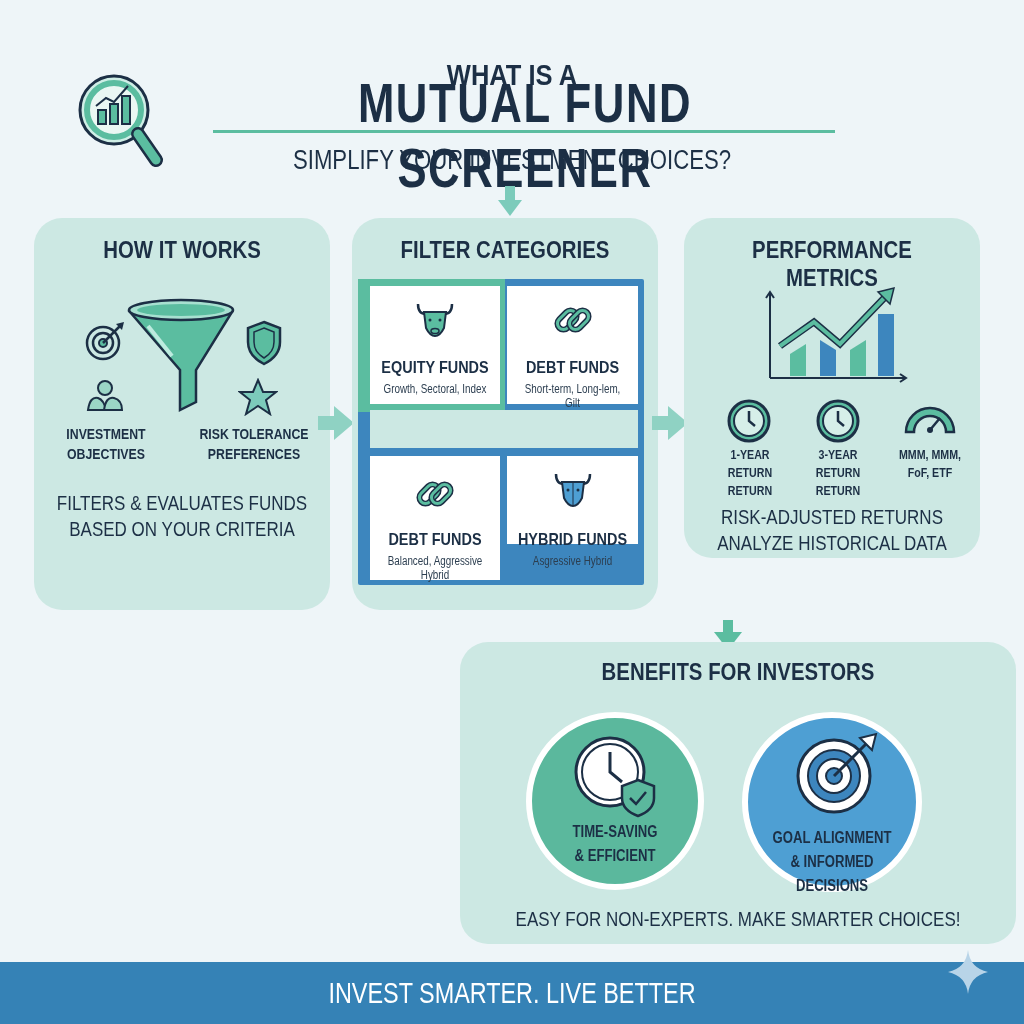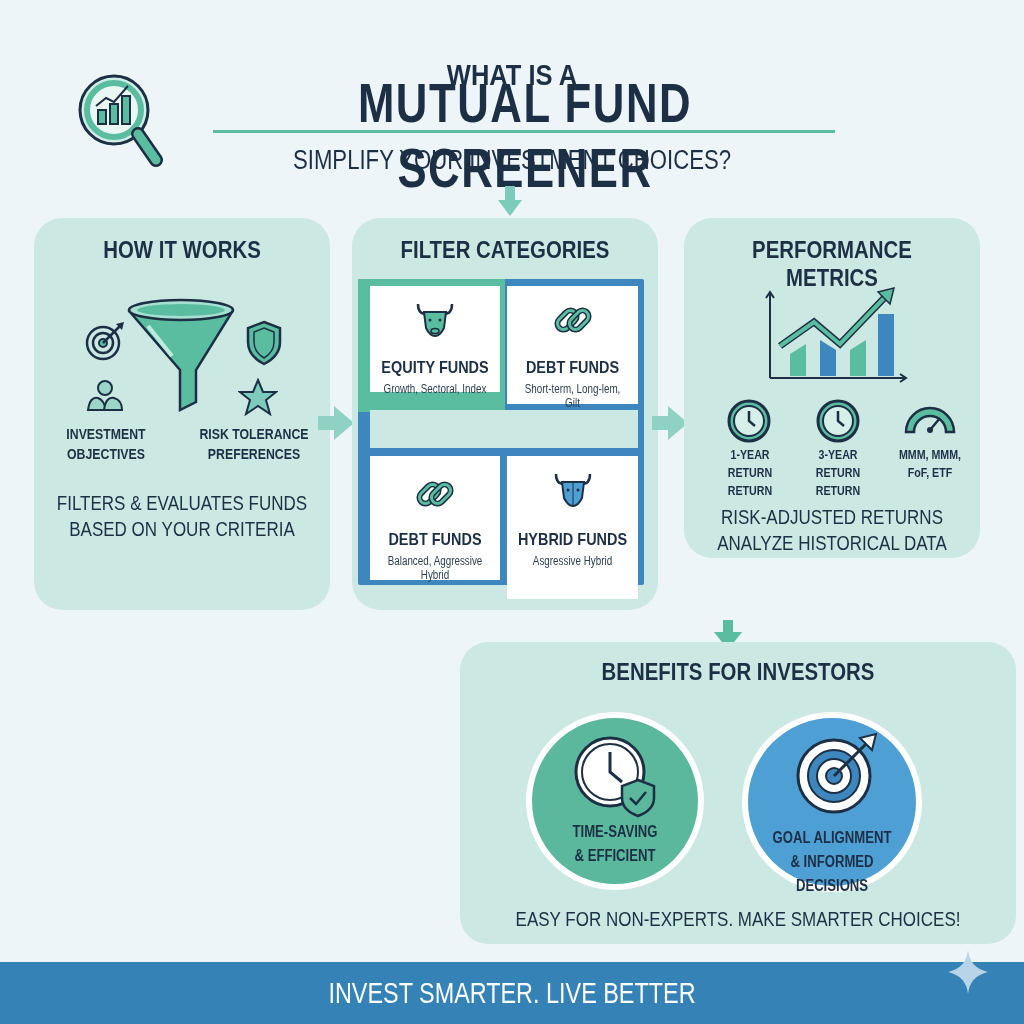--- a/index.html
+++ b/index.html
@@ -170,21 +170,21 @@
     </svg>
 </div>
 
 <div class="panel" style="left:352px;top:218px;width:306px;height:392px;">
   <div class="panel-title" style="top:18px;">FILTER CATEGORIES</div>
 </div>
 <div class="grid-frame"></div>
 <div style="position:absolute;left:358px;top:279px;width:147px;height:133px;background:#5bbda0;"></div>
 <div class="grid-band"></div>
 
-<div class="cell" style="left:370px;top:286px;width:130px;height:106px;">
+<div class="cell" style="left:370px;top:286px;width:130px;height:118px;">
   <div class="cell-icon">
     <svg width="42" height="40" viewBox="0 0 42 40">
         <path d="M4,4 Q4,14 12,14 M38,4 Q38,14 30,14" fill="none" stroke="#1c2f45" stroke-width="2.5"></path>
         <path d="M10,12 L32,12 L30,28 Q26,36 21,36 Q16,36 12,28 Z" fill="#5bbda0" stroke="#1c2f45" stroke-width="2"></path>
         <circle cx="16" cy="20" r="1.5" fill="#1c2f45"></circle>
         <circle cx="26" cy="20" r="1.5" fill="#1c2f45"></circle>
         <ellipse cx="21" cy="31" rx="4" ry="2.5" fill="none" stroke="#1c2f45" stroke-width="1.5"></ellipse>
       </svg>
   </div>
   <div class="cell-title">EQUITY FUNDS</div>
@@ -207,21 +207,21 @@
     <svg width="42" height="40" viewBox="0 0 42 40">
         <rect x="4" y="14" width="22" height="12" rx="6" transform="rotate(-45 15 20)" fill="none" stroke="#1c2f45" stroke-width="6"></rect>
         <rect x="4" y="14" width="22" height="12" rx="6" transform="rotate(-45 15 20)" fill="none" stroke="#5bbda0" stroke-width="3"></rect>
         <rect x="16" y="14" width="22" height="12" rx="6" transform="rotate(-45 27 20)" fill="none" stroke="#1c2f45" stroke-width="6"></rect>
         <rect x="16" y="14" width="22" height="12" rx="6" transform="rotate(-45 27 20)" fill="none" stroke="#5bbda0" stroke-width="3"></rect>
       </svg>
   </div>
   <div class="cell-title" style="top:74px;">DEBT FUNDS</div>
   <div class="cell-sub" style="top:98px;">Balanced, Aggressive Hybrid</div>
 </div>
-<div class="cell" style="left:507px;top:456px;width:131px;height:143px;">
+<div class="cell" style="left:507px;top:456px;width:131px;height:88px;">
   <div class="cell-icon" style="top:14px;">
     <svg width="42" height="40" viewBox="0 0 42 40">
         <path d="M4,4 Q4,14 12,14 M38,4 Q38,14 30,14" fill="none" stroke="#1c2f45" stroke-width="2.5"></path>
         <path d="M10,12 L32,12 L30,28 Q26,36 21,36 Q16,36 12,28 Z" fill="#4e9fd3" stroke="#1c2f45" stroke-width="2"></path>
         <line x1="21" y1="12" x2="21" y2="36" stroke="#1c2f45" stroke-width="1"></line>
         <circle cx="16" cy="20" r="1.5" fill="#1c2f45"></circle>
         <circle cx="26" cy="20" r="1.5" fill="#1c2f45"></circle>
       </svg>
   </div>
   <div class="cell-title" style="top:74px;">HYBRID FUNDS</div>

